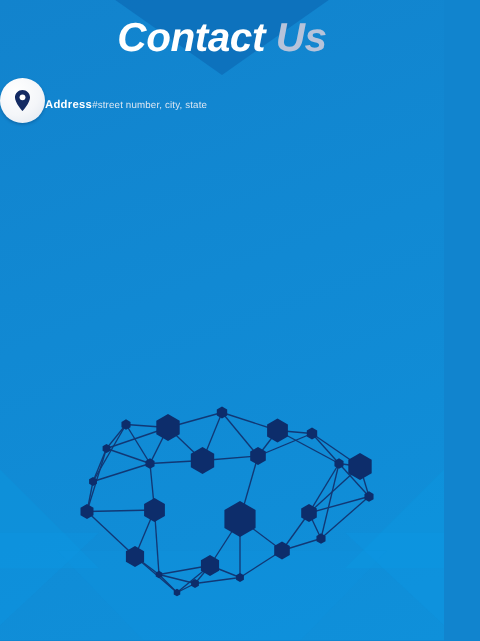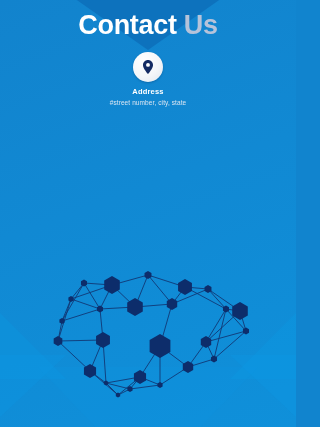--- a/index.html
+++ b/index.html
@@ -42,31 +42,32 @@
   }
   .bottom-v{
     position:absolute;left:38px;bottom:-4px;width:220px;height:64px;
     background:#0c97e2;opacity:.22;
     clip-path:polygon(0 0,100% 0,72% 100%,28% 100%);
   }
   
   .title-wrap{
     position:absolute;top:8px;left:0;right:0;text-align:center;
     z-index:5;
+    font-style:italic;
   }
   .title{
     font-size:27px;font-weight:bold;letter-spacing:-.3px;line-height:34px;
     white-space:nowrap;
   }
   .title .w1{color:#ffffff;}
   .title .w2{color:#b6c3da;font-weight:bold;}
   
   .blocks{position:absolute;top:52px;left:0;right:0;z-index:5;}
   .block{
-    display:flex;flex-direction:column;align-items:center;
+    display:flex;flex-direction:row;align-items:center;
     margin-bottom:8px;
   }
   .icon-circle{
     width:30px;height:30px;border-radius:50%;
     background:radial-gradient(circle at 35% 30%,#ffffff 0%,#f4f6f9 55%,#dfe5ee 100%);
     box-shadow:0 1px 2px rgba(0,20,60,.25);
     display:flex;align-items:center;justify-content:center;
     margin-bottom:5px;
   }
   .icon-circle svg{display:block;}

